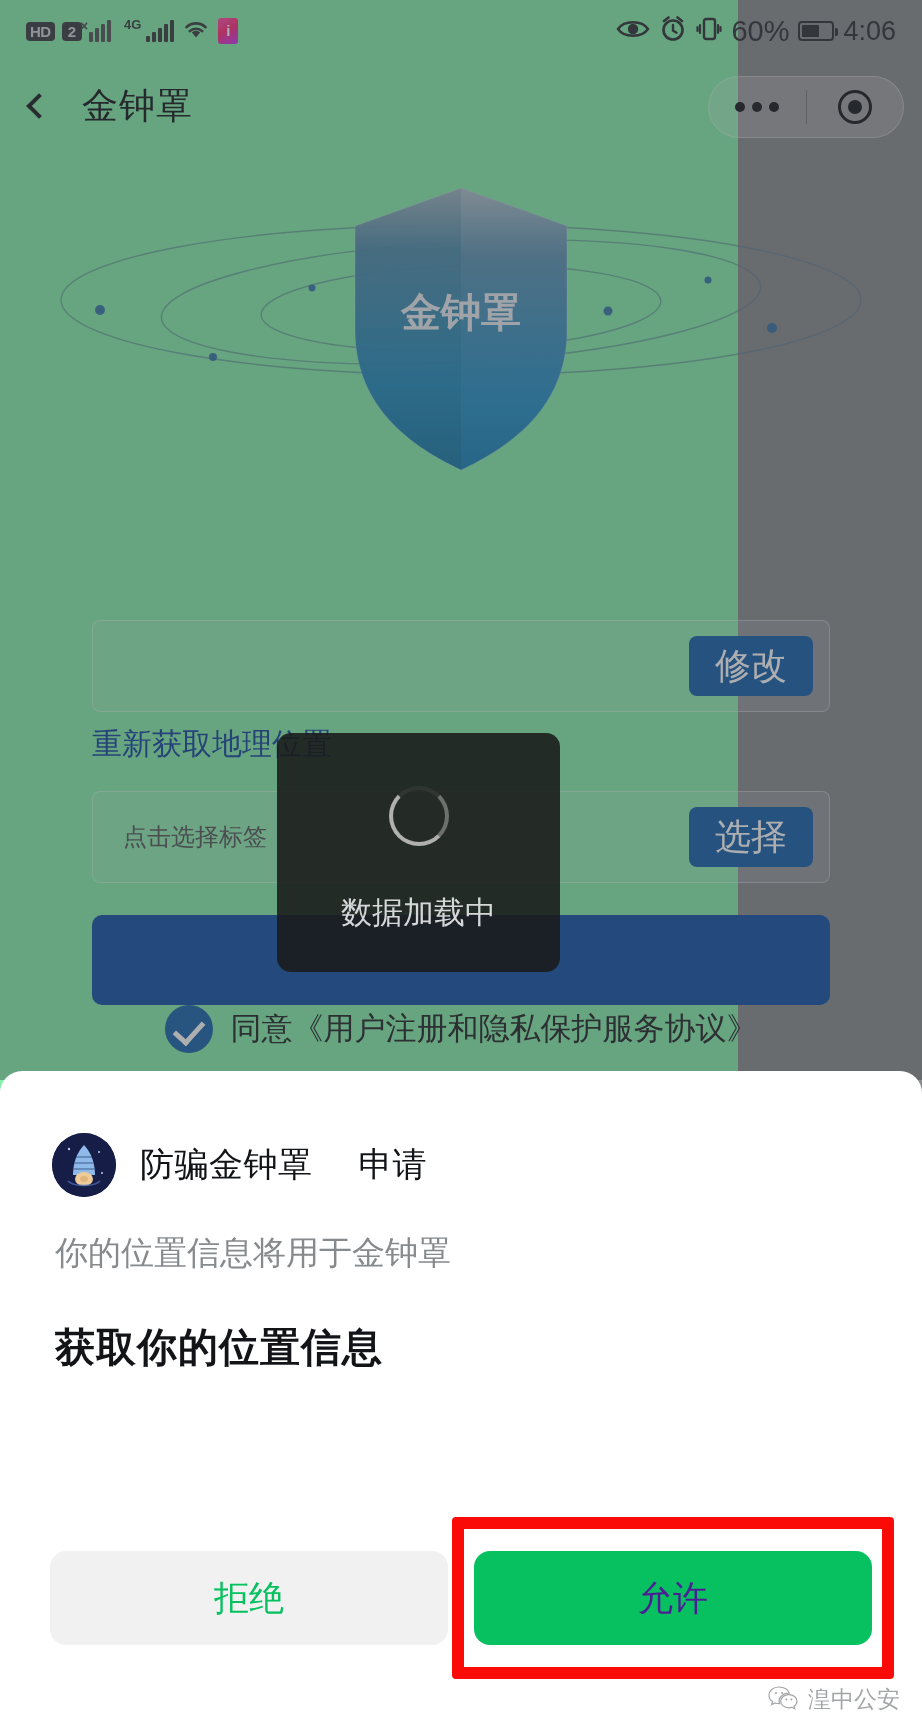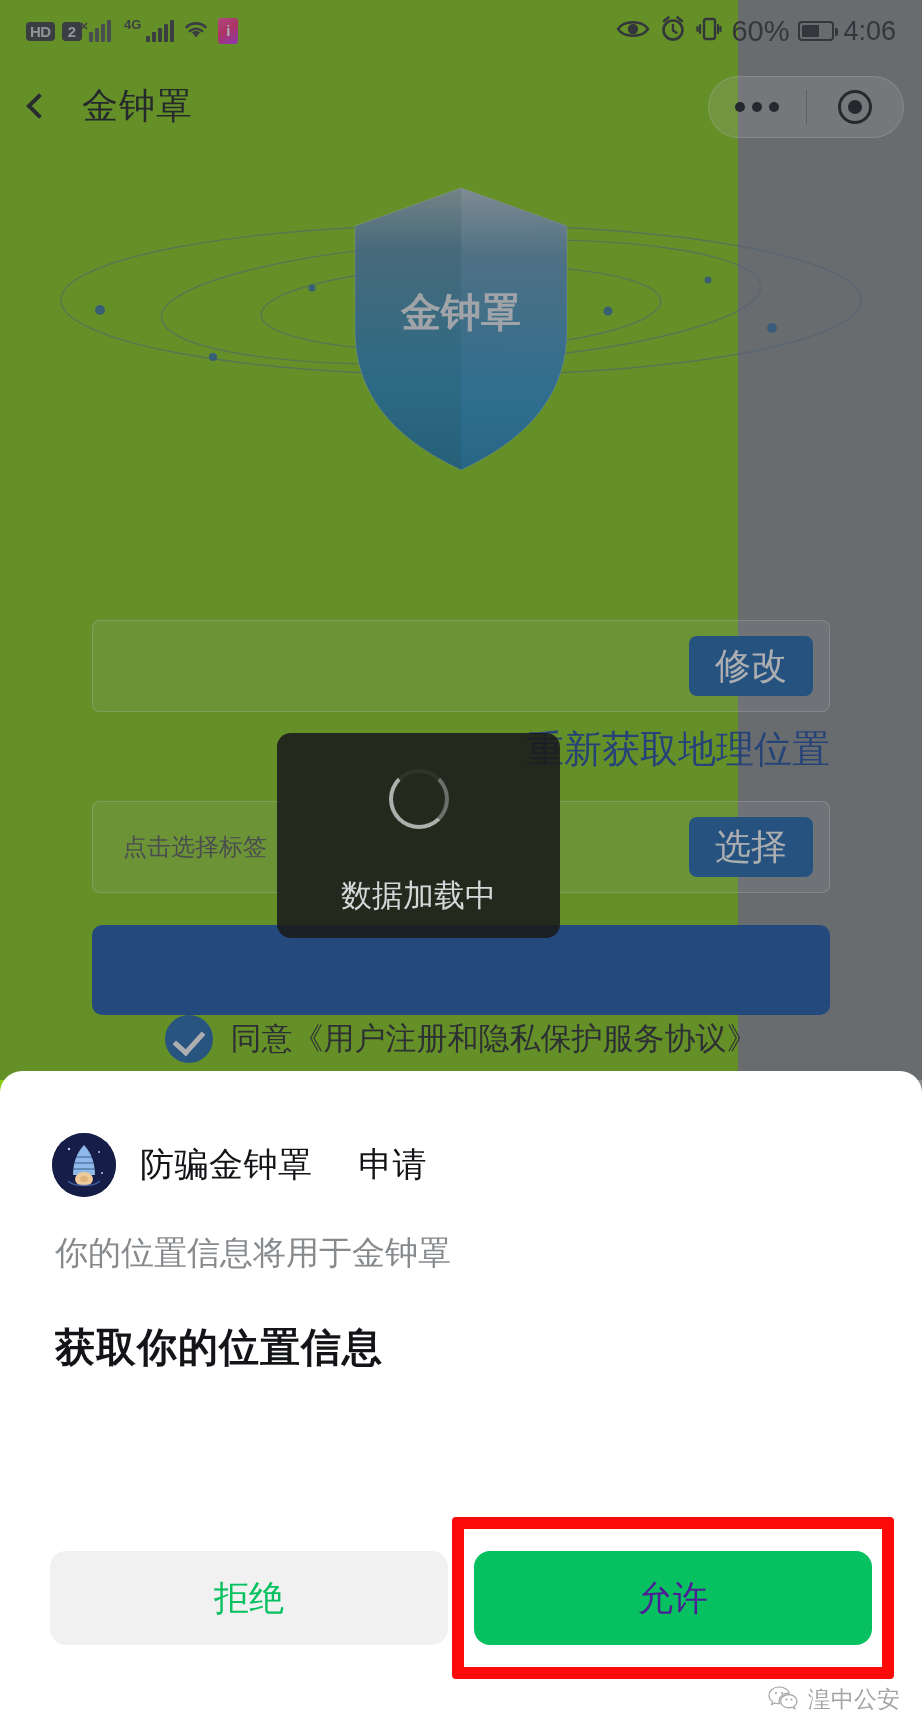--- a/index.html
+++ b/index.html
@@ -6,21 +6,21 @@
   html, body {
     width: 922px; height: 1731px;
     font-family: "Liberation Sans", "DejaVu Sans", sans-serif;
     overflow: hidden;
   }
   body { position: relative; background: #8a8d90; }
 
   
   #app-layer {
     position: absolute; left: 0; top: 0; width: 738px; height: 1731px;
-    background: #84cc16;
+    background: #86efac;
   }
   .dim { position:absolute; left:0; top:0; width:922px; height:1080px; background:rgba(60,63,66,0.42); z-index: 40; pointer-events:none;}
 
   
   #status-bar {
     position: absolute; left: 0; top: 0; width: 922px; height: 62px;
     display: flex; align-items: center; justify-content: space-between;
     padding: 0 26px; z-index: 20;
   }
   .sb-left, .sb-right { display: flex; align-items: center; gap: 7px; }
@@ -96,21 +96,21 @@
     border: 1px solid rgba(255,255,255,0.35); border-radius: 8px;
     display: flex; align-items: center; padding: 0 16px 0 30px;
   }
   .field .ph { flex: 1; font-size: 24px; color: #55585b; }
   .field .mini-btn {
     background: #1861ad; color: #fff; font-size: 36px; border-radius: 8px;
     padding: 12px 26px; line-height: 1; border: none;
     font-family: "Liberation Sans", sans-serif;
   }
   #relocate-link {
-    text-align: right; margin: 12px 92px 0 92px; font-size: 38px; color: #17479e;
+    margin: 12px 92px 0 92px; font-size: 30px; color: #17479e;
   }
   #submit-btn {
     margin: 32px 92px 0 92px; height: 90px; background: #1454a8; border-radius: 10px;
     display:flex; align-items:center; justify-content:center;
     color:#fff; font-size:32px;
   }
   #agree-row {
     display: flex; align-items: center; justify-content: center; gap: 18px;
   }
   #agree-check {
@@ -118,21 +118,21 @@
     position: relative; flex: none;
   }
   #agree-check::after {
     content: ''; position: absolute; left: 15px; top: 10px; width: 13px; height: 24px;
     border-right: 5px solid #fff; border-bottom: 5px solid #fff; transform: rotate(42deg);
   }
   #agree-text { font-size: 31px; color: #232629; }
 
   
   #toast {
-    position: absolute; left: 277px; top: 733px; width: 283px; height: 205px;
+    position: absolute; left: 277px; top: 733px; width: 283px; height: 239px;
     background: rgba(26,26,26,0.88); border-radius: 14px; z-index: 60;
     display: flex; flex-direction: column; align-items: center; justify-content: center;
   }
   #spinner {
     width: 60px; height: 60px; border-radius: 50%;
     border: 4px solid rgba(200,200,200,0.85);
     border-top-color: rgba(120,120,120,0.15);
     border-right-color: rgba(170,170,170,0.55);
     margin-top: 14px;
   }

